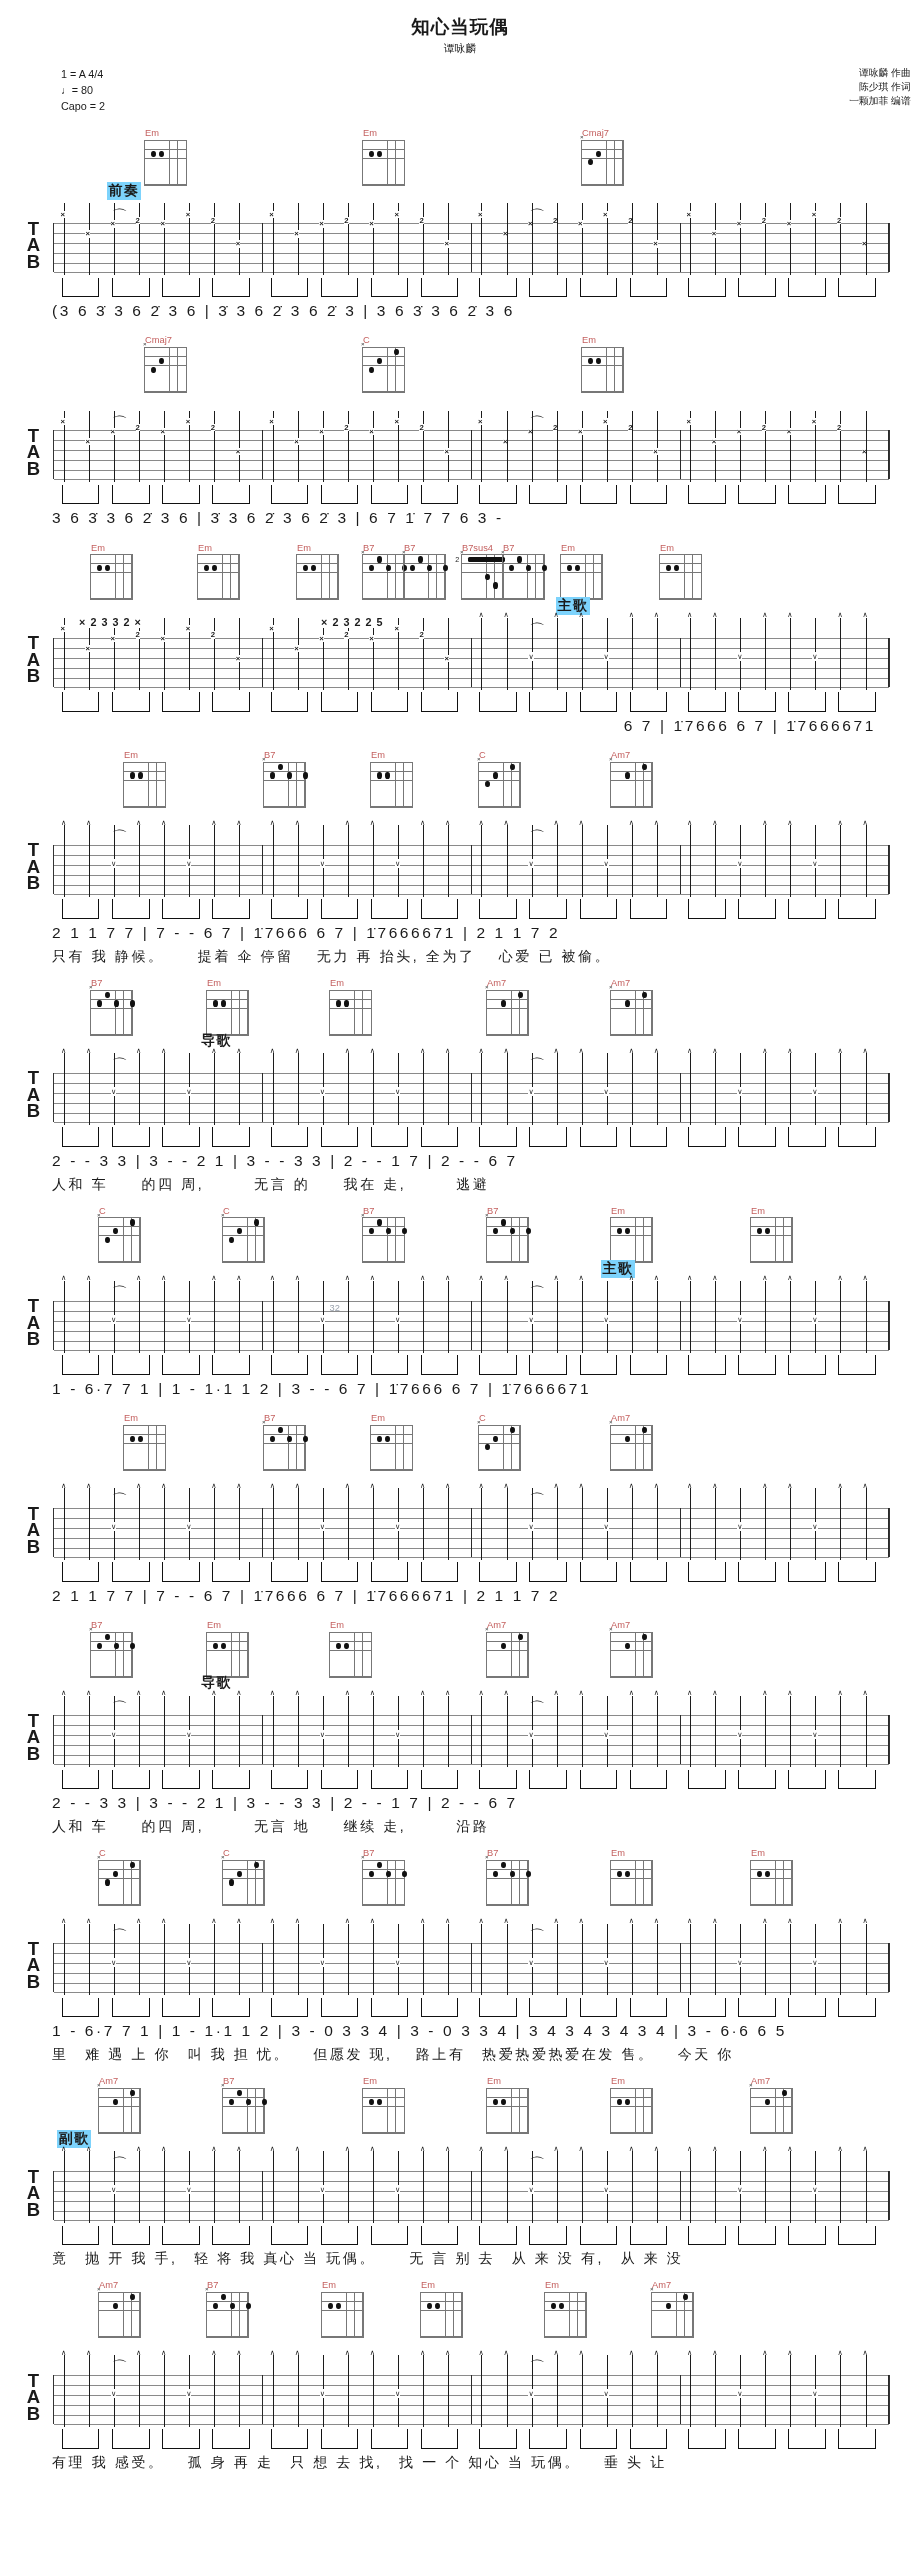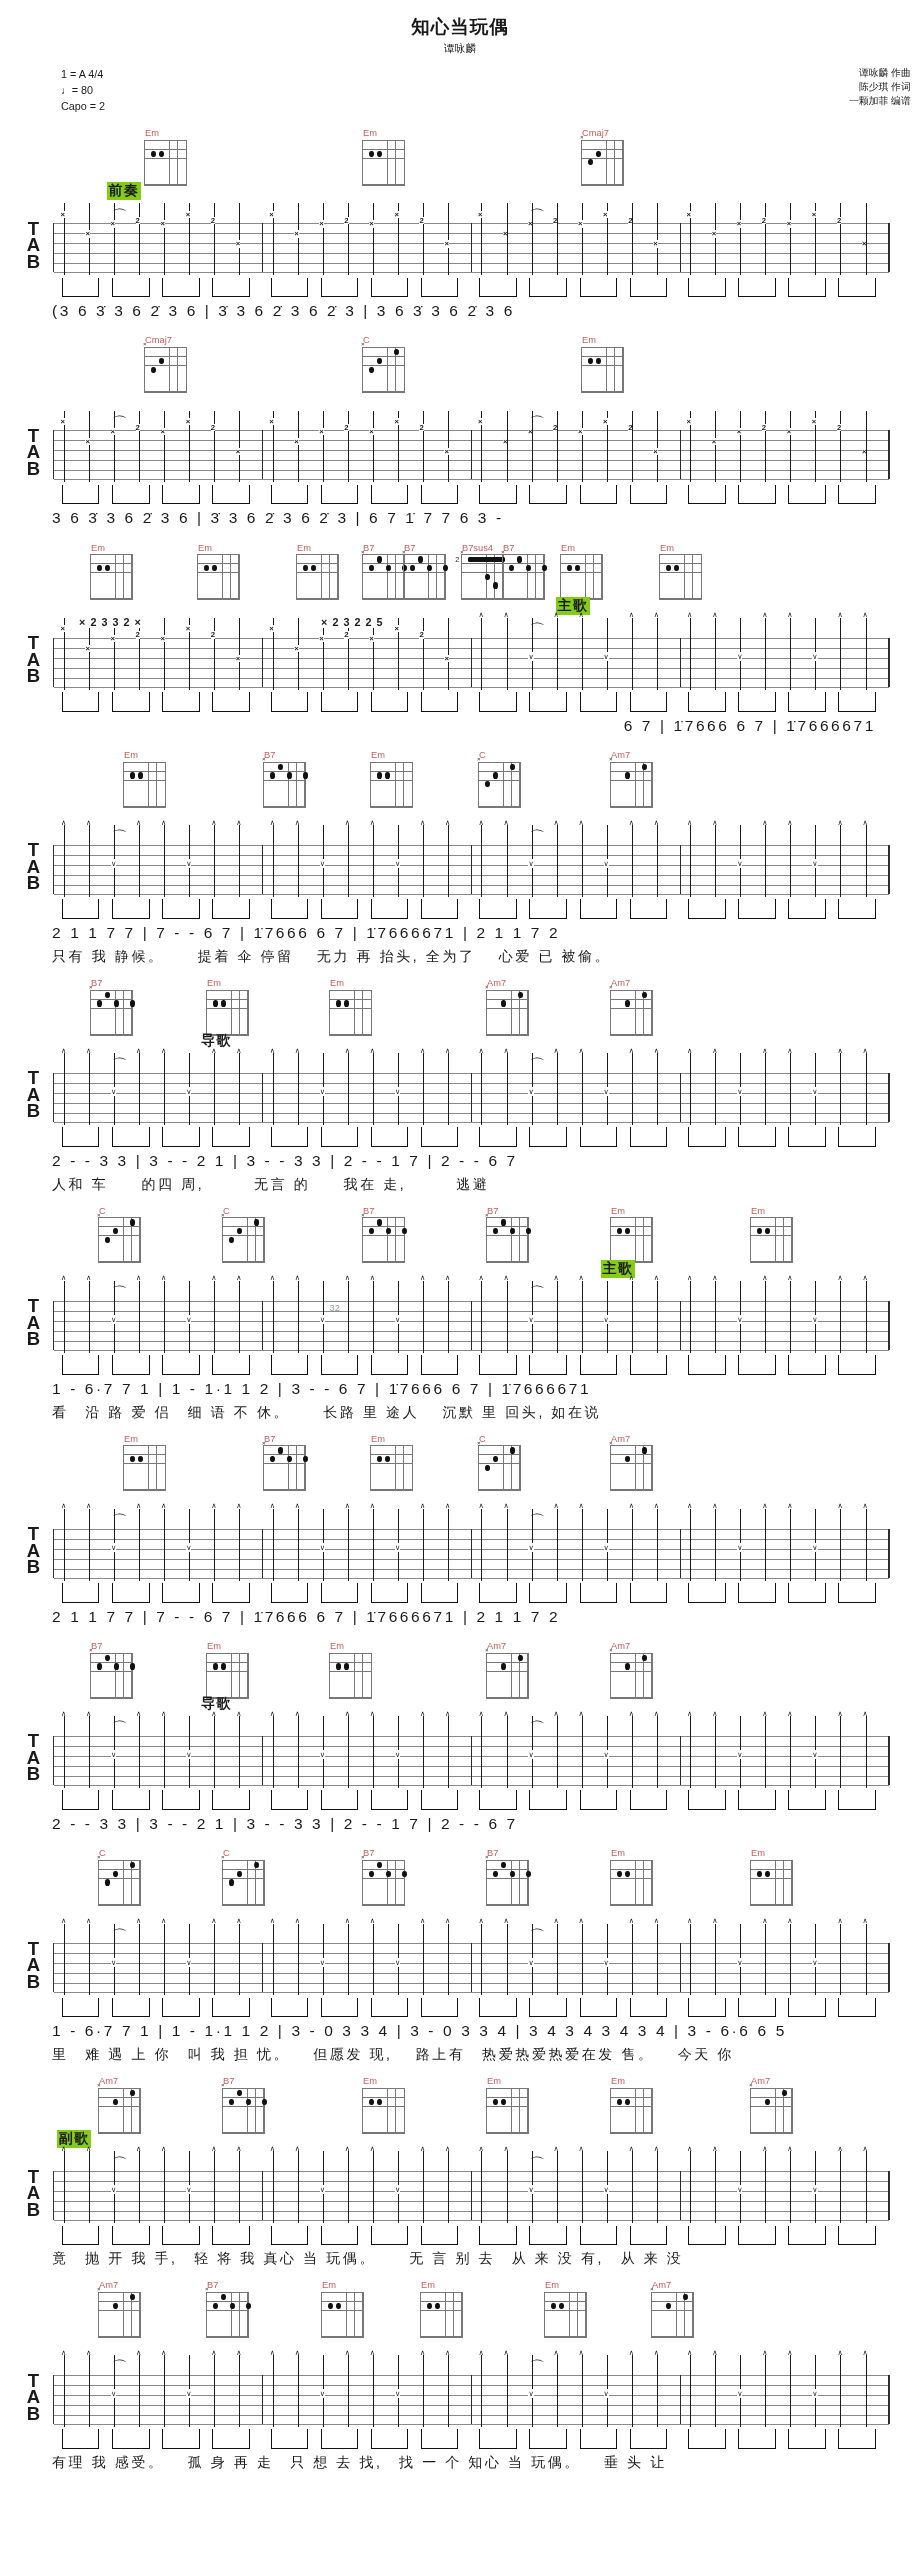--- a/index.html
+++ b/index.html
@@ -17,21 +17,21 @@
   .cname{font-size:9.3px;color:#c4605f;margin:0 0 1.5px 1px;height:10.3px}
   .grid{position:relative;width:41px;height:44px;border:0.5px solid #777;
         background:
          repeating-linear-gradient(to bottom,transparent 0 8.2px,#777 8.2px 8.8px),
          repeating-linear-gradient(to right,transparent 0 7.7px,#777 7.7px 8.2px)}
   .dot{position:absolute;width:4.6px;height:6.2px;border-radius:50%;background:#111}
   .xm{position:absolute;top:-7.7px;font-size:6.2px;color:#333}
   .posn{position:absolute;left:-6.7px;top:0;font-size:7.2px;color:#222}
   .barre{position:absolute;height:4.1px;background:#111;border-radius:1.5px}
   .seclabel{position:absolute;top:54px;font-size:14px;font-weight:bold;letter-spacing:1.5px;white-space:nowrap}
-  .seclabel.hl{background:#84cc16;padding:0 1.5px}
+  .seclabel.hl{background:#7dd3fc;padding:0 1.5px}
   
   .tab{position:relative;height:103px;margin-left:20.6px;width:871px}
   .clef{position:absolute;left:4.1px;top:21.6px;font-size:18.5px;font-weight:bold;line-height:16.5px;text-align:center;width:17.5px}
   .staff{position:absolute;left:32px;right:2.1px;top:24px;height:49px;border-left:1px solid #333;border-right:1px solid #333}
   .sline{position:absolute;left:0;right:0;height:0.5px;background:#8a8a8a}
   .meas{position:absolute;top:0;height:100%;border-right:1px solid #2a2a2a}
   .stem{position:absolute;top:-19.6px;bottom:-3.1px;width:1px;background:#1c1c1c}
   .stem span{position:absolute;left:-3.6px;font-size:7.7px;font-weight:bold;background:#fff;line-height:7.2px}
   .stem.up::before{content:"∧";position:absolute;top:-7.7px;left:-3.1px;font-size:7.2px}
   .stem.dn::before{content:"∨";position:absolute;top:34px;left:-3.1px;font-size:7.2px;background:#fff}
@@ -934,21 +934,20 @@
             <div class="beam" style="left: 4%; width: 17%;"></div>
             <div class="beam" style="left: 28%; width: 17%;"></div>
             <div class="beam" style="left: 52%; width: 17%;"></div>
             <div class="beam" style="left: 76%; width: 17%;"></div>
           </div>
         </div>
         <span class="mno" style="left: 309px;">32</span>
       </div>
       <div class="scorerow">
         <div class="jianpu">1 - 6·7 7 1 | 1 - 1·1 1 2 | 3 - - 6 7 | 1̇7666 6 7 | 1̇7666671</div>
-        <div class="lyrics">看　沿 路 爱 侣　细 语 不 休。　　长路 里 途人　 沉默 里 回头, 如在说</div>
       </div>
     </section>
     <section class="system">
       <div class="chordrow">
         <div class="chord" style="left: 74px;">
           <div class="cname">Em</div>
           <div class="grid">
             <span class="dot" style="left: 6.2px; top: 9.8px;"></span>
             <span class="dot" style="left: 14.4px; top: 9.8px;"></span>
           </div>
@@ -1169,20 +1168,21 @@
             <div class="stem up" style="left: 89%;"></div>
             <div class="beam" style="left: 4%; width: 17%;"></div>
             <div class="beam" style="left: 28%; width: 17%;"></div>
             <div class="beam" style="left: 52%; width: 17%;"></div>
             <div class="beam" style="left: 76%; width: 17%;"></div>
           </div>
         </div>
       </div>
       <div class="scorerow">
         <div class="jianpu">2 - - 3 3 | 3 - - 2 1 | 3 - - 3 3 | 2 - - 1 7 | 2 - - 6 7</div>
+        <div class="lyrics">人和 车　　的四 周,　　　无言 地　　继续 走,　　　沿路</div>
       </div>
     </section>
     <section class="system">
       <div class="chordrow">
         <div class="chord" style="left: 49px;">
           <div class="cname">C</div>
           <div class="grid">
             <span class="xm" style="left: -2.1px;">×</span>
             <span class="dot" style="left: 6.2px; top: 18.5px;"></span>
             <span class="dot" style="left: 14.4px; top: 9.8px;"></span>

